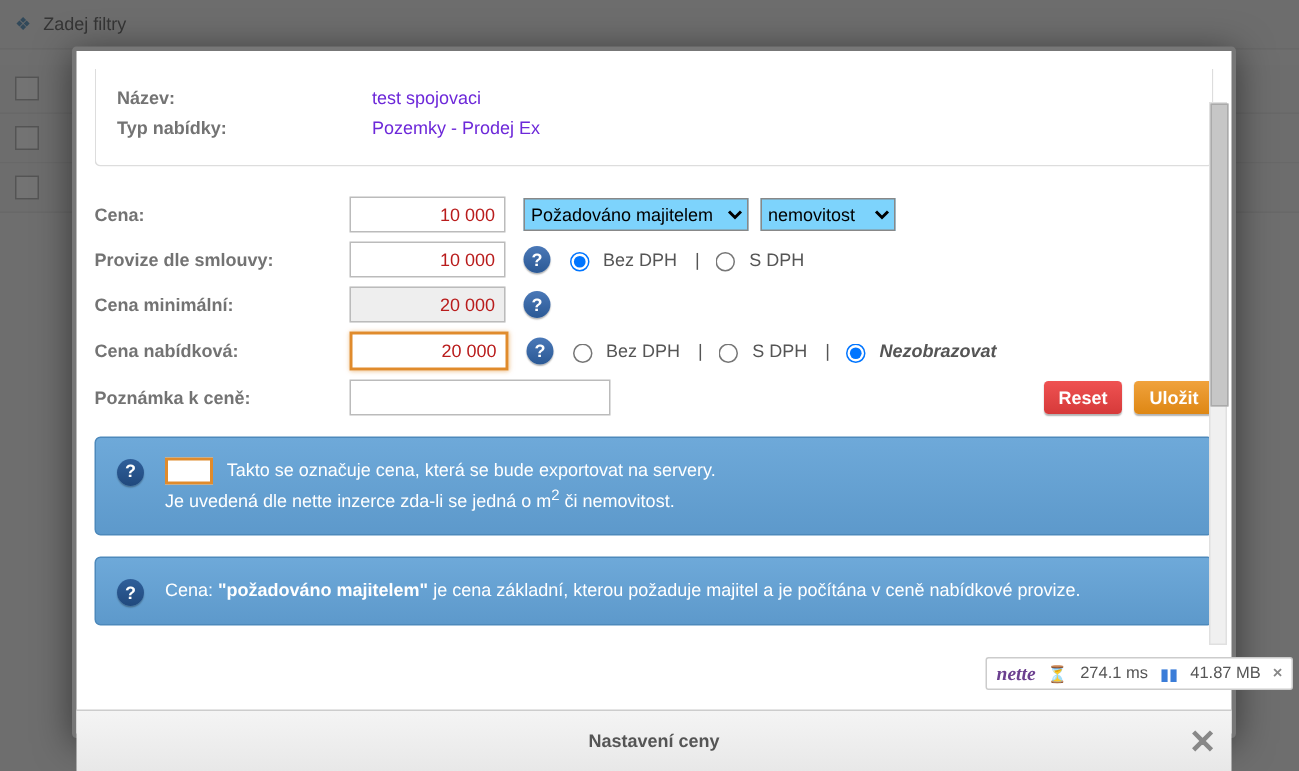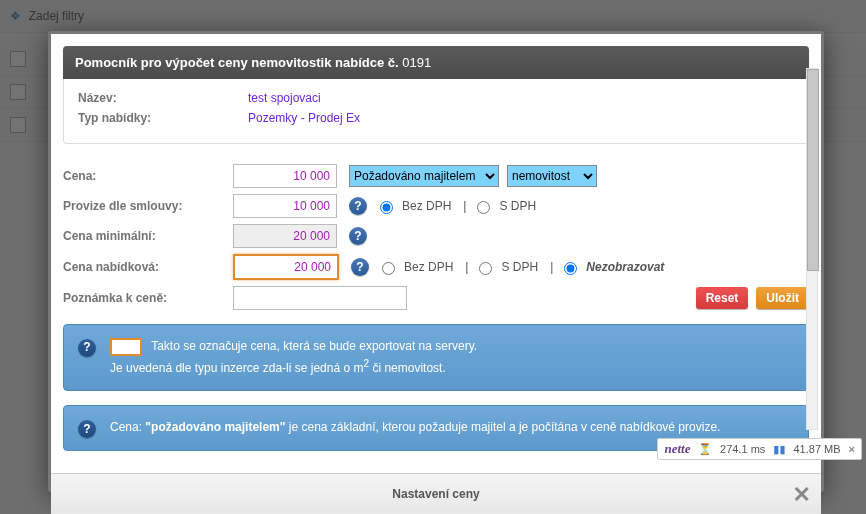--- a/index.html
+++ b/index.html
@@ -9,21 +9,21 @@
   .overlay{position:absolute;inset:0;background:rgba(0,0,0,.55);}
   .dialog-wrap{position:absolute;left:48px;top:31px;width:770px;height:455px;background:#fff;border:3px solid #777;border-radius:3px;box-shadow:0 4px 24px rgba(0,0,0,.5);}
   .dialog-body{position:relative;height:415px;overflow-y:auto;padding:12px;}
   .d-title{background:linear-gradient(#5b5b5b,#4b4b4b);color:#fff;border-radius:4px 4px 0 0;padding:9px 12px;font-size:13px;}
   .d-title .num{font-weight:normal;}
   .panel{border:1px solid #ddd;border-top:none;border-radius:0 0 4px 4px;background:#fff;padding:12px 14px;}
   .row{display:flex;align-items:center;margin-bottom:6px;}
   .lbl{width:170px;font-weight:bold;color:#737373;}
   .val{color:#6d28d9;}
   .sp{height:20px;}
-  .inp{width:90px;height:22px;border:1px solid #bbb;text-align:right;padding:0 6px;font-size:12px;color:#a21caf;margin-right:12px;}
+  .inp{width:90px;height:22px;border:1px solid #bbb;text-align:right;padding:0 6px;font-size:12px;color:#b91c1c;margin-right:12px;}
   .inp.ro{background:#eee;}
   .inp.focus{border:2px solid #e08b2c;box-shadow:0 0 3px rgba(224,139,44,.6);}
   .inp.note{width:160px;text-align:left;}
   .sel{height:22px;border:1px solid #888;font-size:12px;background:#7dd3fc;}
   .help{display:inline-flex;width:18px;height:18px;border-radius:50%;background:linear-gradient(#4a78b7,#2b5995);color:#fff;align-items:center;justify-content:center;font-weight:bold;font-size:12px;margin-right:8px;cursor:pointer;box-shadow:0 1px 1px rgba(0,0,0,.3);flex:none;}
   .radio-g{display:flex;align-items:center;gap:6px;color:#555;}
   .radio-g label{margin-right:6px;}
   .radio-g em{font-style:italic;font-weight:bold;}
   .btns{margin-left:auto;display:flex;gap:8px;}
   .btn{padding:4px 10px;border:none;border-radius:3px;color:#fff;font-weight:bold;font-size:12px;cursor:pointer;box-shadow:0 1px 1px rgba(0,0,0,.3);}
@@ -58,23 +58,20 @@
     </div>
   <div class="bg-row">
       <span class="bg-chk"></span>
     </div>
 </div>
 
 <div class="overlay"></div>
 
 <div class="dialog-wrap">
   <div class="dialog-body">
-    <div class="d-title">
-      <b>Pomocník pro výpočet ceny nemovitostik nabídce č. </b><span class="num">0191</span>
-    </div>
     <div class="panel">
       <div class="row">
         <span class="lbl">Název:</span>
         <span class="val">test spojovaci</span>
       </div>
       <div class="row">
         <span class="lbl">Typ nabídky:</span>
         <span class="val">Pozemky - Prodej Ex</span>
       </div>
     </div>
@@ -134,21 +131,21 @@
         <button class="btn red">Reset</button>
         <button class="btn orange">Uložit</button>
       </span>
     </div>
 
     <div class="info">
       <span class="help">?</span>
       <div>
         <span class="swatch"></span>
         <span>Takto se označuje cena, která se bude exportovat na servery.</span><br>
-        <span>Je uvedená dle typu inzerce zda-li se jedná o m</span><sup>2</sup><span> či nemovitost.</span>
+        <span>Je uvedená dle nette inzerce zda-li se jedná o m</span><sup>2</sup><span> či nemovitost.</span>
       </div>
     </div>
 
     <div class="info">
       <span class="help">?</span>
       <div>
         <span>Cena: </span>
         <b>"požadováno majitelem"</b>
         <span> je cena základní, kterou požaduje majitel a je počítána v ceně nabídkové provize.</span>
       </div>

